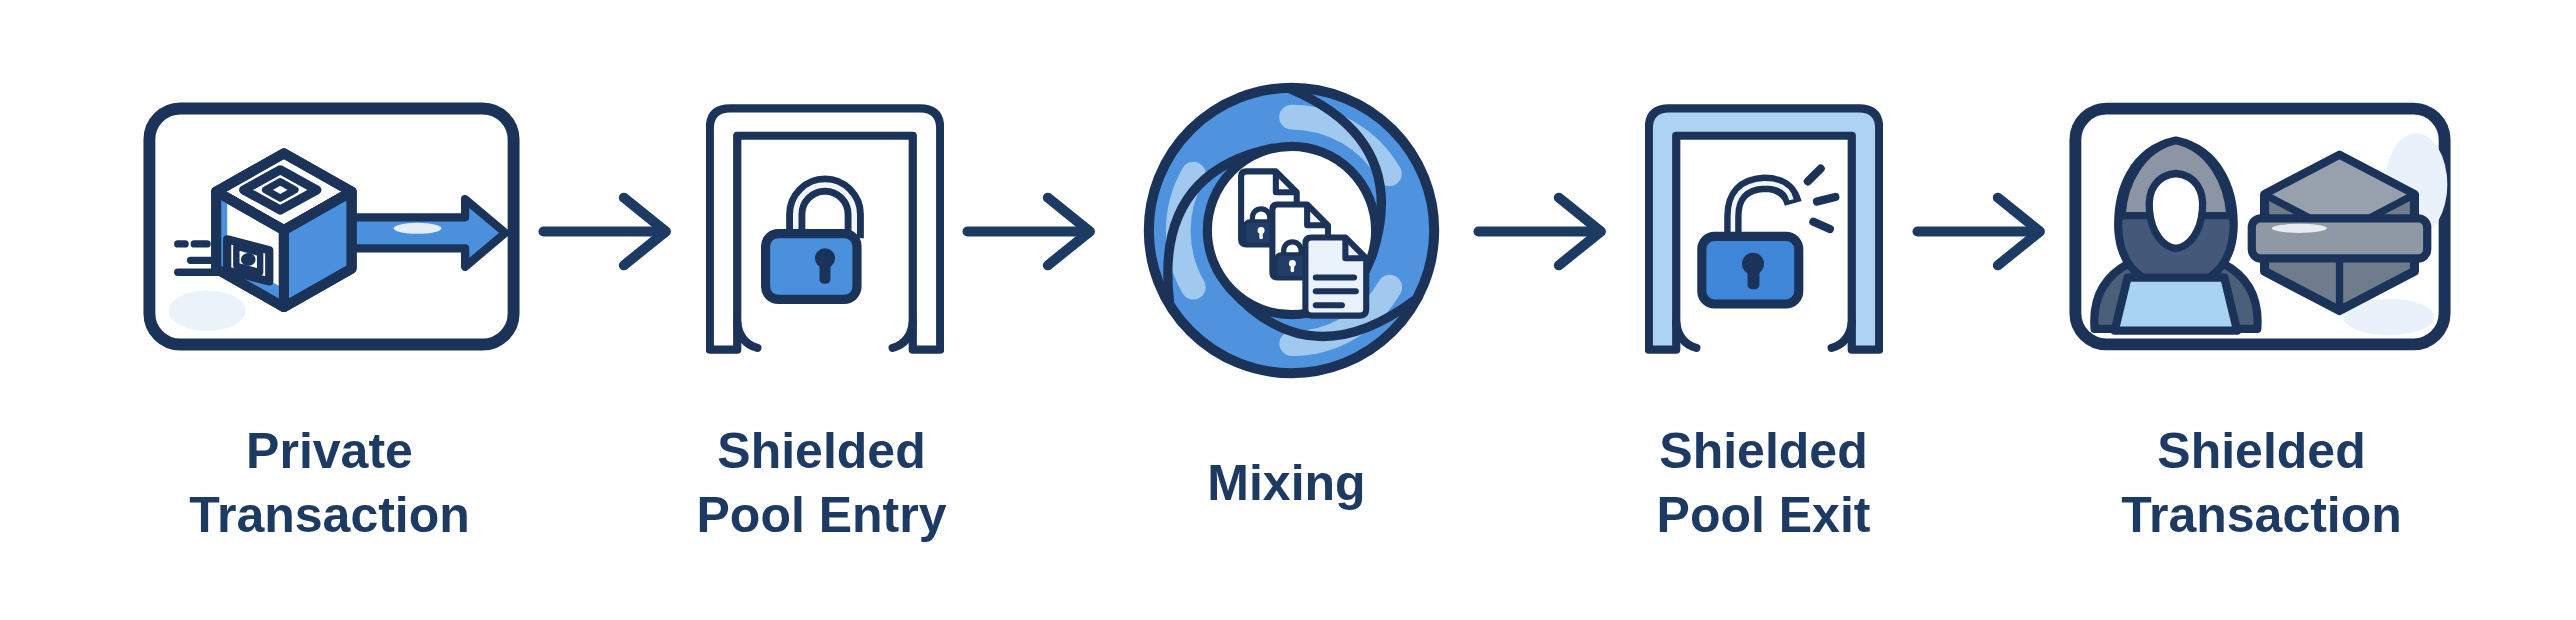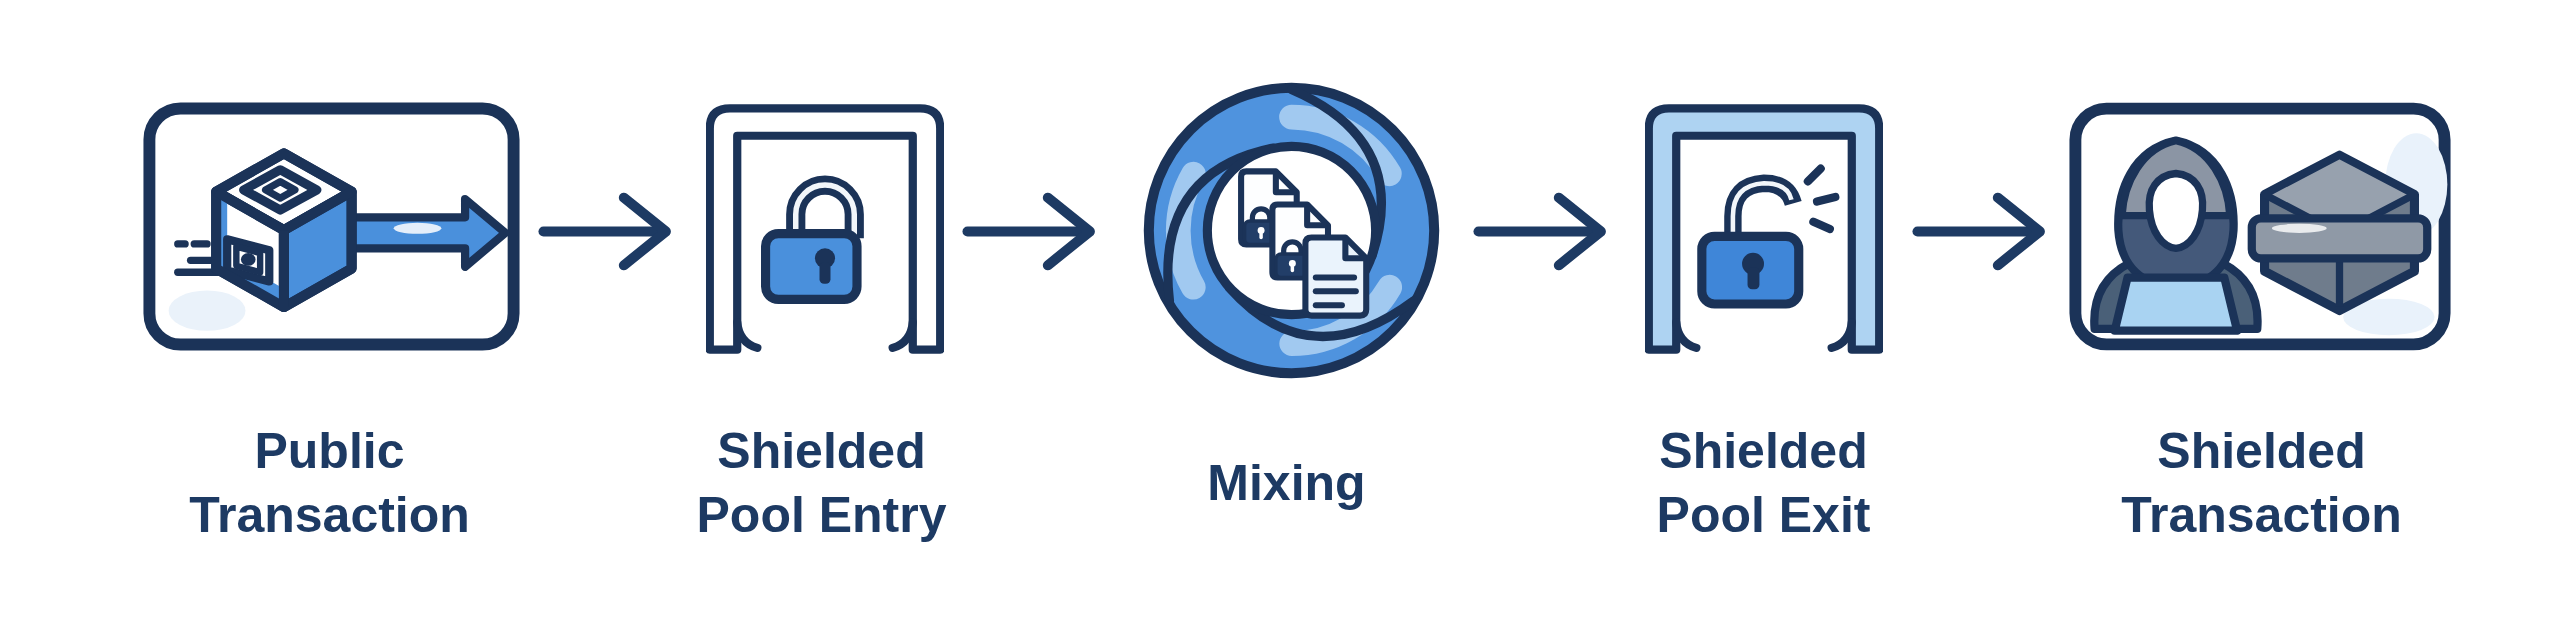--- a/index.html
+++ b/index.html
@@ -209,21 +209,21 @@
       <g>
         <polygon points="296,58 378,101 378,185 296,228 214,185 214,101" fill="#6F7C8C" stroke="#1B3358" stroke-width="10" stroke-linejoin="round"></polygon>
         <polygon points="296,58 378,101 296,144 214,101" fill="#97A1AE" stroke="#1B3358" stroke-width="8" stroke-linejoin="round"></polygon>
         <line x1="296" y1="170" x2="296" y2="224" stroke="#1B3358" stroke-width="8"></line>
         <rect x="200" y="127" width="192" height="44" rx="10" fill="#8F99A6" stroke="#1B3358" stroke-width="9"></rect>
         <ellipse cx="252" cy="138" rx="30" ry="5" fill="#ffffff" opacity="0.8"></ellipse>
       </g>
     </svg>
   </div>
 
-  <div class="stage-label" id="label-0">Public
+  <div class="stage-label" id="label-0">Private
 Transaction</div>
   <div class="stage-label" id="label-1">Shielded
 Pool Entry</div>
   <div class="stage-label" id="label-2">Mixing</div>
   <div class="stage-label" id="label-3">Shielded
 Pool Exit</div>
   <div class="stage-label" id="label-4">Shielded
 Transaction</div>
 
 </div>

